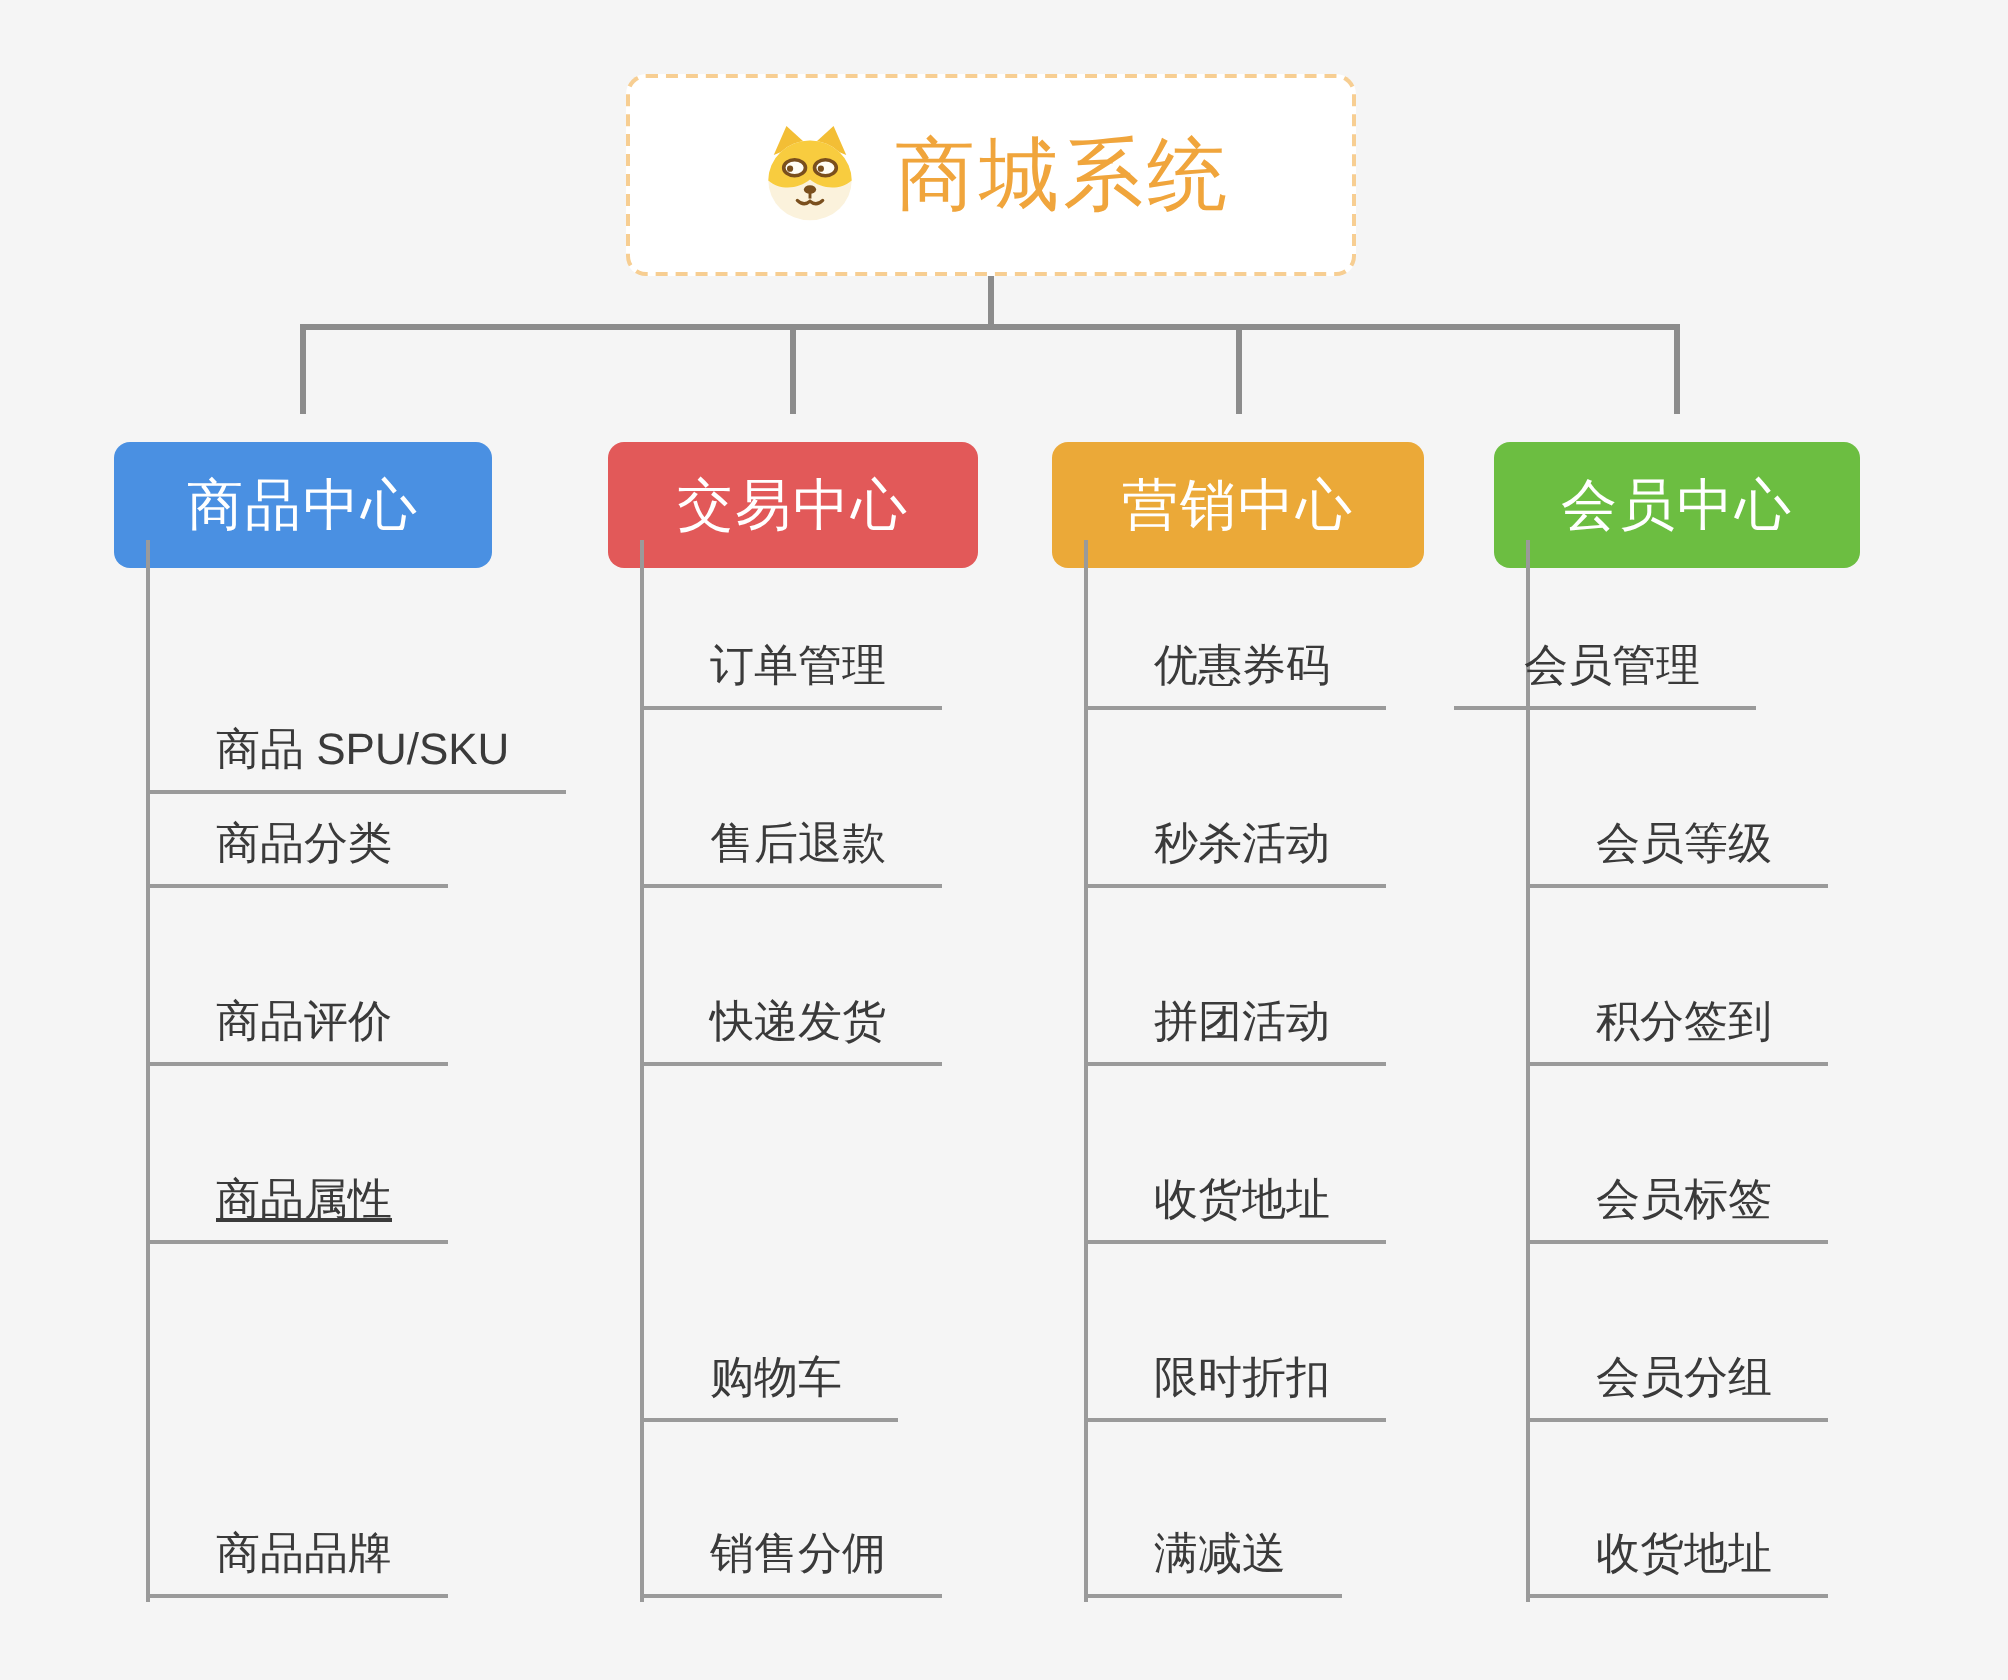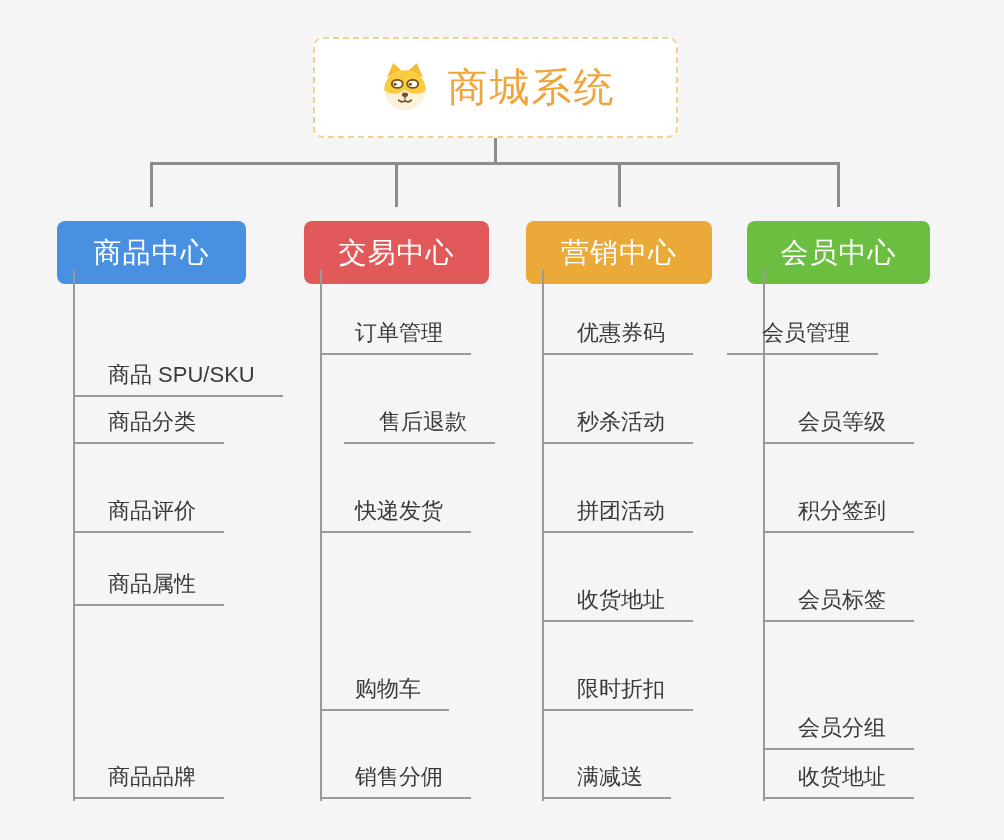--- a/index.html
+++ b/index.html
@@ -92,41 +92,41 @@
   </div>
 
 <div class="line" style="left: 493.5px; top: 138px; width: 3px; height: 27px;"></div>
     <div class="line" style="left: 150px; top: 162px; width: 690px; height: 3px;"></div>
     <div class="line" style="left: 150px; top: 162px; width: 3px; height: 45px;"></div>
     <div class="branch-box" style="left: 57px; width: 189px; background: rgb(74, 144, 226);">商品中心</div>
     <div class="line spine" style="left: 73px; top: 270px; width: 2px; height: 531px;"></div>
     <div class="leaf" style="left: 73px; top: 318px; margin-top: 42px;">商品 SPU/SKU</div>
     <div class="leaf" style="left: 73px; top: 407px;">商品分类</div>
     <div class="leaf" style="left: 73px; top: 496px;">商品评价</div>
-    <div class="leaf" style="left: 73px; top: 569px;">商品属性</div>
+    <div class="leaf" style="left: 73px; top: 585px; text-decoration: underline;">商品属性</div>
     <div class="leaf" style="left: 73px; top: 762px;">商品品牌</div>
     <div class="line" style="left: 395px; top: 162px; width: 3px; height: 45px;"></div>
     <div class="branch-box" style="left: 304px; width: 185px; background: rgb(226, 89, 89);">交易中心</div>
     <div class="line spine" style="left: 320px; top: 270px; width: 2px; height: 531px;"></div>
     <div class="leaf" style="left: 320px; top: 318px;">订单管理</div>
-    <div class="leaf" style="left: 320px; top: 407px; margin-left: 24px;">售后退款</div>
+    <div class="leaf" style="left: 320px; top: 407px;">售后退款</div>
     <div class="leaf" style="left: 320px; top: 496px;">快递发货</div>
     <div class="leaf" style="left: 320px; top: 674px;">购物车</div>
     <div class="leaf" style="left: 320px; top: 762px;">销售分佣</div>
     <div class="line" style="left: 617.5px; top: 162px; width: 3px; height: 45px;"></div>
     <div class="branch-box" style="left: 526px; width: 186px; background: rgb(235, 169, 56);">营销中心</div>
     <div class="line spine" style="left: 542px; top: 270px; width: 2px; height: 531px;"></div>
     <div class="leaf" style="left: 542px; top: 318px;">优惠券码</div>
     <div class="leaf" style="left: 542px; top: 407px;">秒杀活动</div>
     <div class="leaf" style="left: 542px; top: 496px;">拼团活动</div>
     <div class="leaf" style="left: 542px; top: 585px;">收货地址</div>
     <div class="leaf" style="left: 542px; top: 674px;">限时折扣</div>
     <div class="leaf" style="left: 542px; top: 762px;">满减送</div>
     <div class="line" style="left: 837px; top: 162px; width: 3px; height: 45px;"></div>
     <div class="branch-box" style="left: 747px; width: 183px; background: rgb(108, 190, 65);">会员中心</div>
     <div class="line spine" style="left: 763px; top: 270px; width: 2px; height: 531px;"></div>
     <div class="leaf" style="left: 727px; top: 318px;">会员管理</div>
     <div class="leaf" style="left: 763px; top: 407px;">会员等级</div>
     <div class="leaf" style="left: 763px; top: 496px;">积分签到</div>
     <div class="leaf" style="left: 763px; top: 585px;">会员标签</div>
-    <div class="leaf" style="left: 763px; top: 674px; margin-top: 39px;">会员分组</div>
+    <div class="leaf" style="left: 763px; top: 674px;">会员分组</div>
     <div class="leaf" style="left: 763px; top: 762px;">收货地址</div>
   </div>
 
 </body></html>

